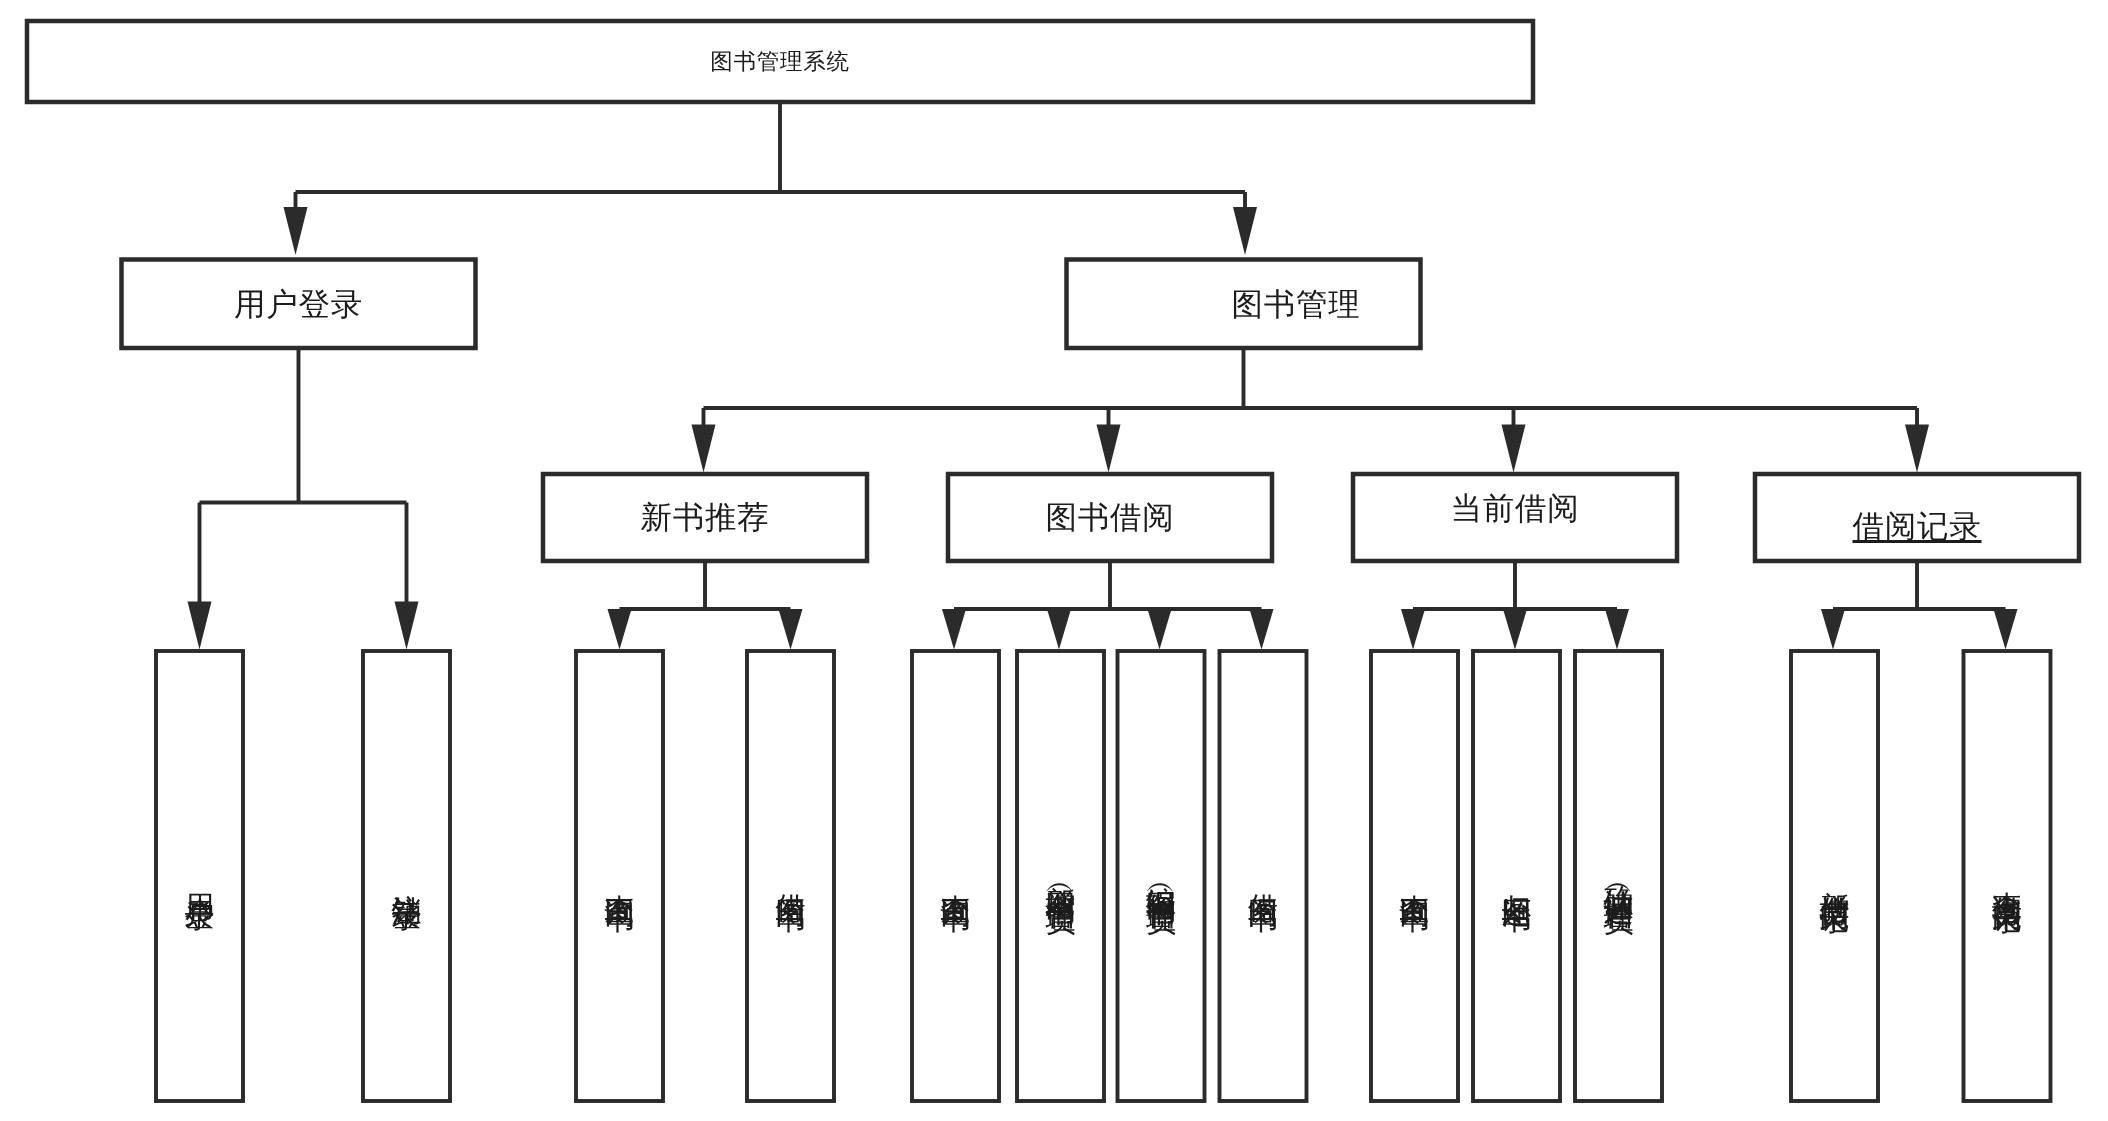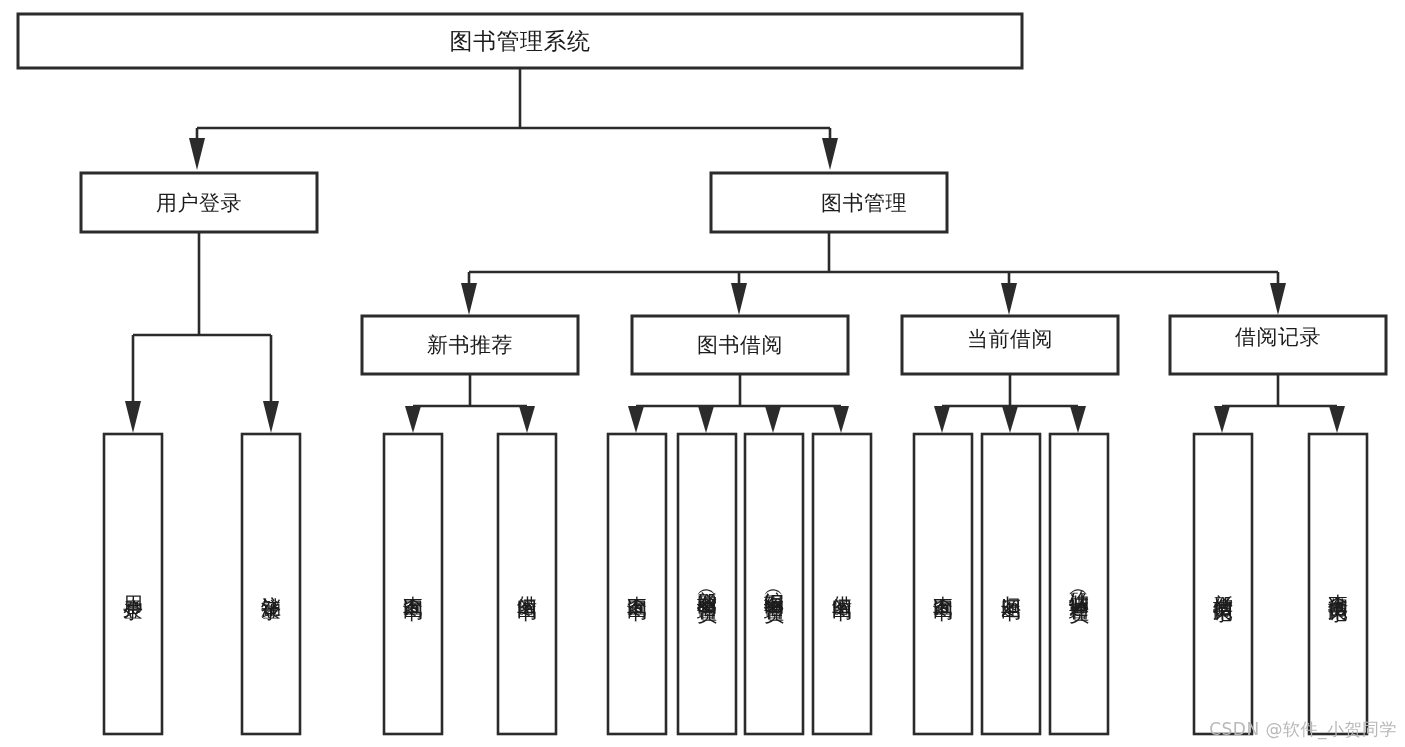--- a/index.html
+++ b/index.html
@@ -54,21 +54,21 @@
     display: flex;
     align-items: center;
     justify-content: center;
     font-family: "DejaVu Sans", "Liberation Sans", sans-serif;
     font-size: 21px;
     color: #1c1c1c;
     letter-spacing: 0.5px;
     white-space: nowrap;
     pointer-events: none;
   }
-  .h-label.root-label { font-size: 23px; }
+  .h-label.root-label { font-size: 15px; }
   
   .v-label {
     position: absolute;
     display: flex;
     align-items: center;
     justify-content: center;
     writing-mode: vertical-rl;
     text-orientation: upright;
     font-family: "DejaVu Sans", "Liberation Sans", sans-serif;
     font-size: 20px;
@@ -177,35 +177,34 @@
   </svg>
 
   <div class="h-label root-label" style="left:18px; top:14px; width:1004px; height:54px;">图书管理系统</div>
 
   <div class="h-label" style="left:81px; top:173px; width:236px; height:59px;">用户登录</div>
   <div class="h-label" style="left:711px; top:173px; width:236px; height:59px;padding-left:35px;">图书管理</div>
 
   <div class="h-label" style="left:632px; top:316px; width:216px; height:58px;">图书借阅</div>
   <div class="h-label" style="left:362px; top:316px; width:216px; height:58px;">新书推荐</div>
   <div class="h-label" style="left:902px; top:316px; width:216px; height:46px;">当前借阅</div>
-  <div class="h-label" style="left:1170px; top:308px; width:216px; height:58px;">借阅记录</div>
+  <div class="h-label" style="left:1170px; top:322px; width:216px; height:58px;text-decoration:underline;">借阅记录</div>
 
   <div class="v-label" style="left:104px; top:434px; width:58px; height:300px;">用户登录</div>
   <div class="v-label" style="left:242px; top:434px; width:58px; height:300px;">注销登录</div>
 
   <div class="v-label" style="left:384px; top:434px; width:58px; height:300px;">查询图书</div>
   <div class="v-label" style="left:498px; top:434px; width:58px; height:300px;">借阅图书</div>
 
   <div class="v-label" style="left:608px; top:434px; width:58px; height:300px;">查询图书</div>
   <div class="v-label" style="left:678px; top:434px; width:58px; height:300px;">新增图书（管理员）</div>
   <div class="v-label" style="left:745px; top:434px; width:58px; height:300px;">编辑图书（管理员）</div>
   <div class="v-label" style="left:813px; top:434px; width:58px; height:300px;">借阅图书</div>
 
   <div class="v-label" style="left:914px; top:434px; width:58px; height:300px;">查询图书</div>
   <div class="v-label" style="left:982px; top:434px; width:58px; height:300px;">归还图书</div>
   <div class="v-label" style="left:1050px; top:434px; width:58px; height:300px;">确认归还（管理员）</div>
 
   <div class="v-label" style="left:1194px; top:434px; width:58px; height:300px;">新增借阅记录</div>
   <div class="v-label" style="left:1309px; top:434px; width:58px; height:300px;">查询借阅记录</div>
 
-  <div class="watermark">CSDN @软件_小贺同学</div>
 
 </div>
 
 </body></html>

